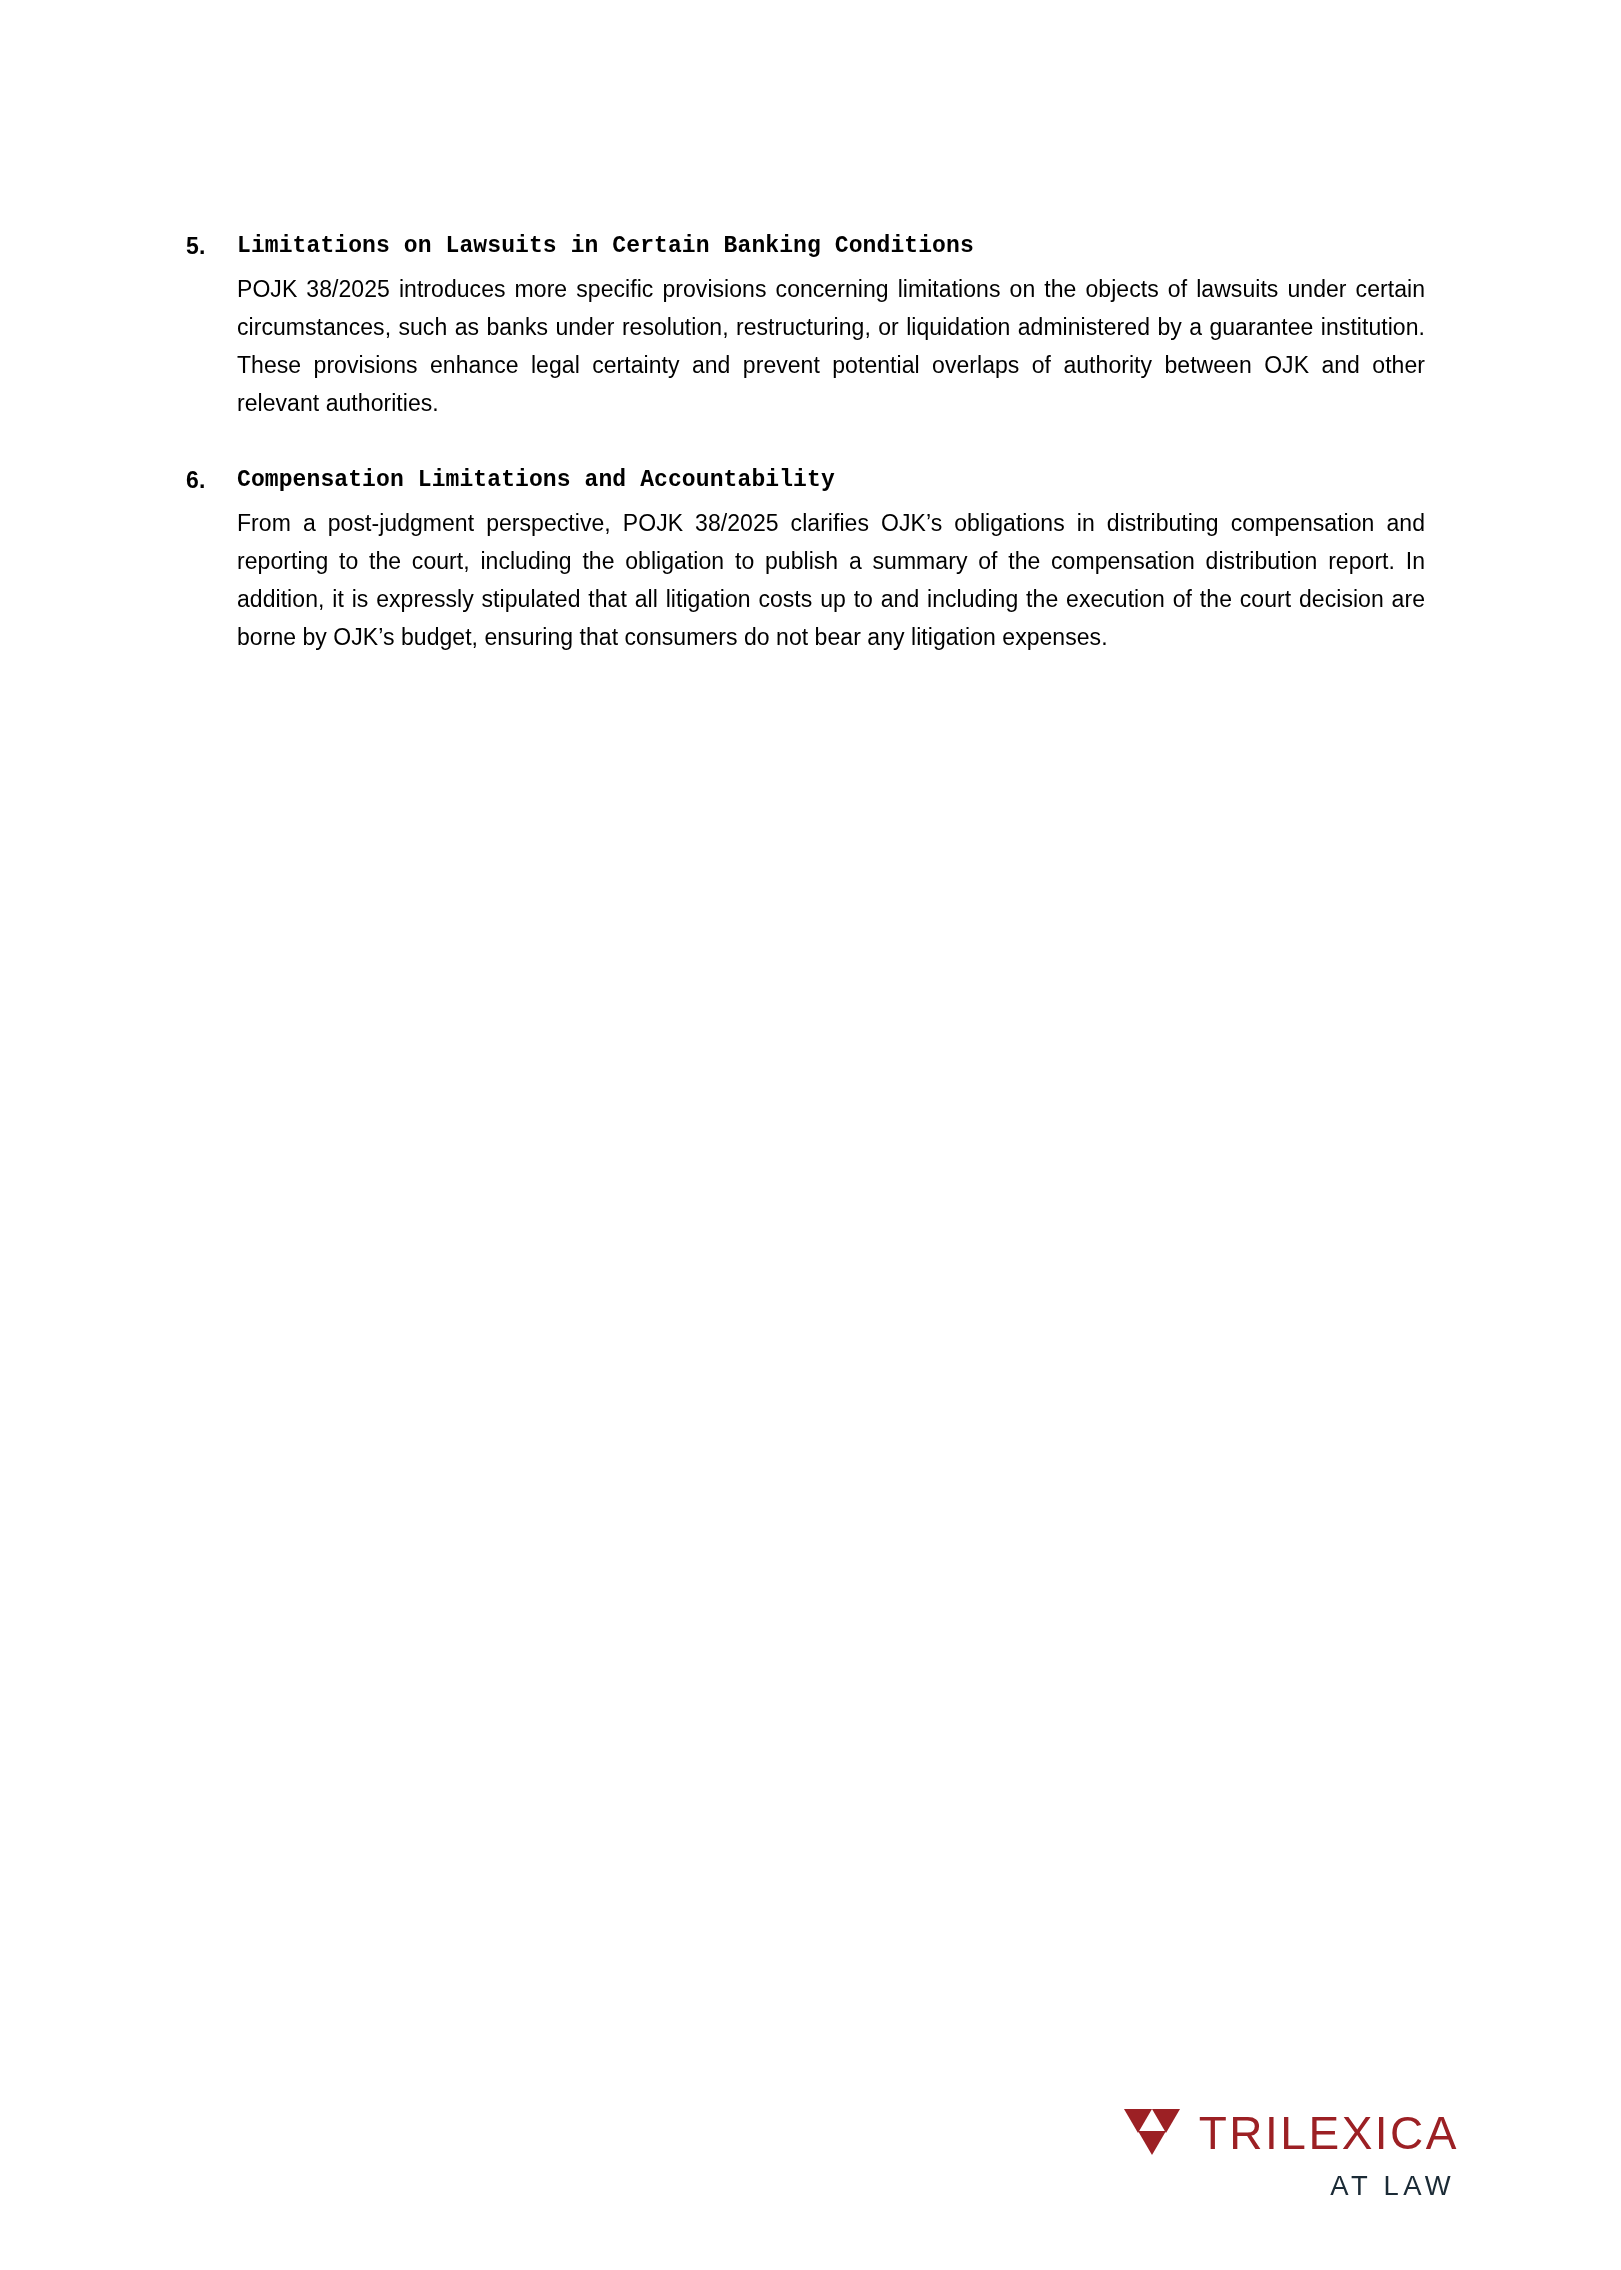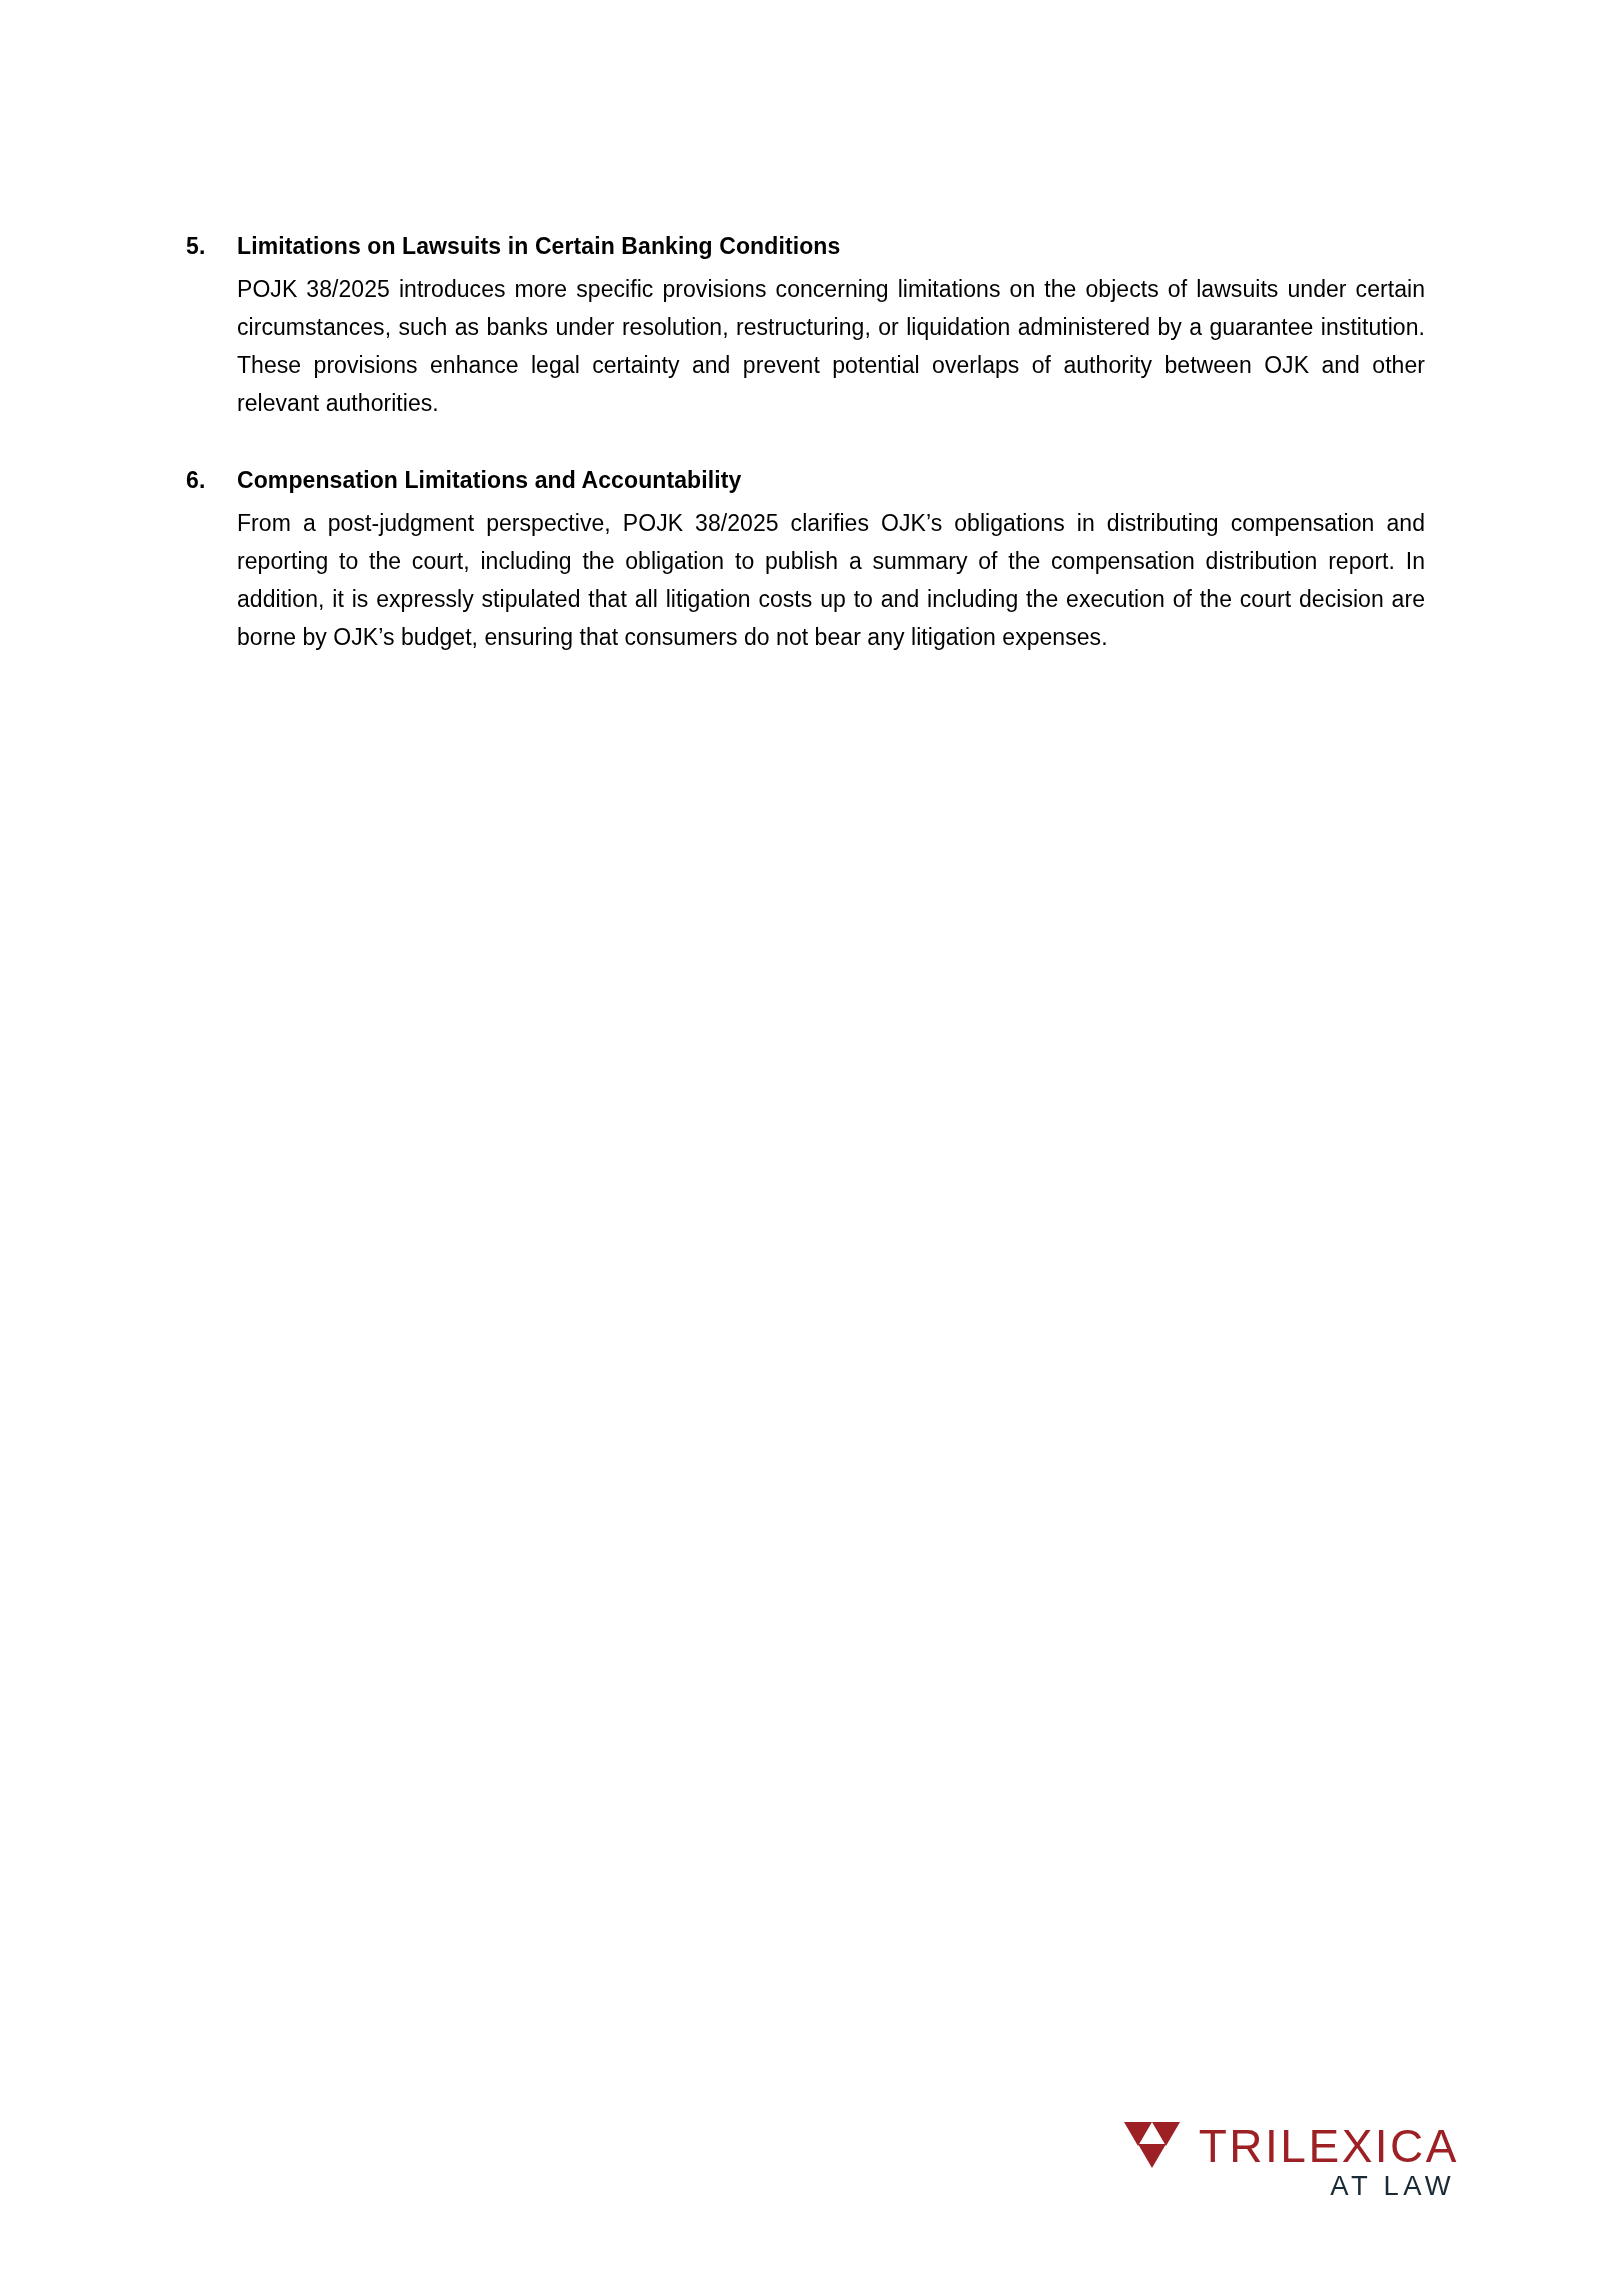--- a/index.html
+++ b/index.html
@@ -41,20 +41,21 @@
     line-height: 1.38;
     margin: 0 0 6.9px 0;
   }
   .section-number {
     width: 51px;
     flex: 0 0 51px;
     font-weight: bold;
   }
   .section-title {
     flex: 1 1 auto;
+    font-family: Liberation Mono, monospace;
   }
 
   .section-body {
     margin: 0 8px 0 51px;
     font-size: 23px;
     line-height: 1.66;
     text-align: justify;
     text-justify: inter-word;
     letter-spacing: 0.05px;
     font-weight: normal;
@@ -101,21 +102,21 @@
     letter-spacing: 2.5px;
     color: #9C2024;
     line-height: 1;
     font-family: "Liberation Sans", sans-serif;
   }
   .logo-tagline {
     font-size: 27.4px;
     letter-spacing: 4.4px;
     color: #1B2B36;
     line-height: 1;
-    margin-top: 1px;
+    margin-top: 14px;
     margin-right: 3.9px;
     font-family: "Liberation Sans", sans-serif;
   }
 </style>
 </head>
 <body>
 
 <div class="page">
 
   <div class="content">

